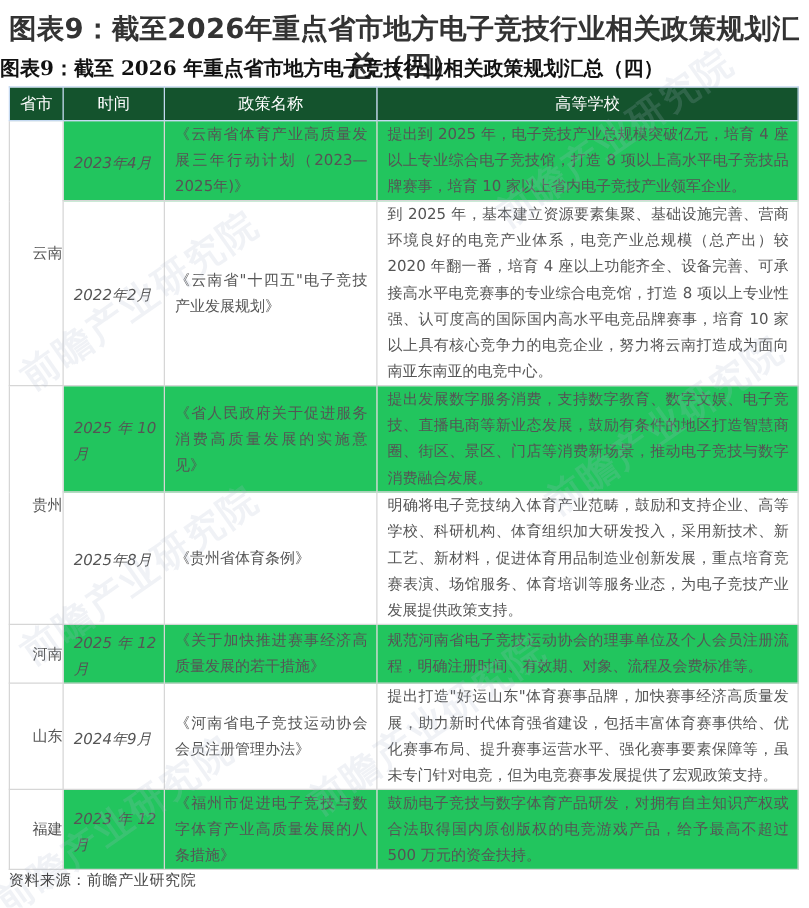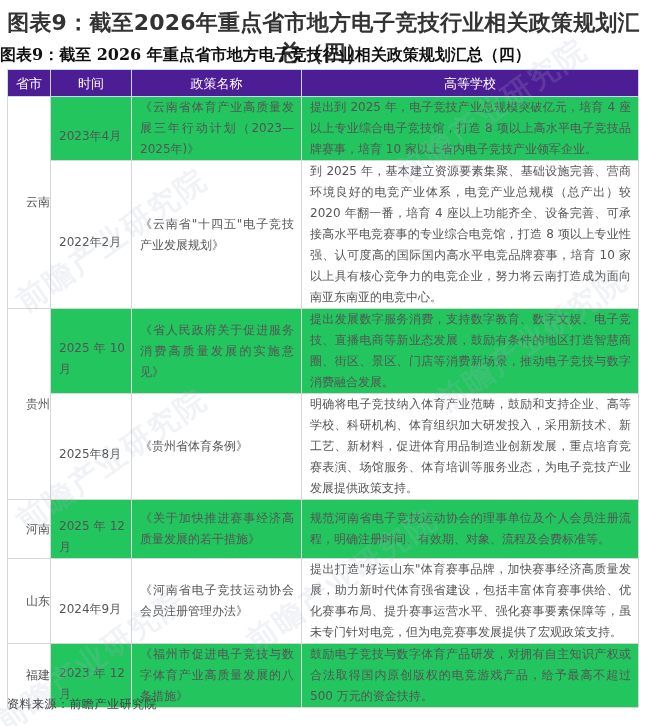--- a/index.html
+++ b/index.html
@@ -17,31 +17,31 @@
       font-family: "DejaVu Serif", "Liberation Serif", serif;
     }
 
     table.policy {
       position: absolute; left: 7px; top: 69px; width: 631px;
       border-collapse: collapse; table-layout: fixed;
       font-size: 12px; line-height: 21px; color: #555555;
     }
     table.policy th, table.policy td { border: 1px solid #d6d6d6; }
     table.policy thead th {
-      background: #4c1d95; color: #ffffff; font-weight: normal;
+      background: #14532d; color: #ffffff; font-weight: normal;
       height: 27px; font-size: 13px; text-align: center; vertical-align: middle;
       border-color: #c5d9f1;
     }
     .col-prov { width: 43px; }
     .col-time { width: 81px; }
     .col-name { width: 170px; }
     .col-content { width: 337px; }
 
     td.prov { background: #ffffff; text-align: right; vertical-align: middle; }
-    td.time { padding: 16px 6px 0 8px; vertical-align: middle; text-align: justify; }
+    td.time { padding: 4px 6px 0 8px; vertical-align: middle; text-align: justify; font-style: italic; }
     td.name { padding: 0 7px 0 8px; vertical-align: middle; text-align: justify; text-align-last: left; }
     td.content { padding: 0 7px 0 8px; vertical-align: middle; text-align: justify; margin-top: 48px; }
     tr.shaded td.time, tr.shaded td.name, tr.shaded td.content { background: #22c55e; }
 
     .source {
       position: absolute; left: 7px; top: 696px; font-size: 12px; color: #444444; letter-spacing: 0.5px;
     }
     .credit {
       position: absolute; right: 9px; top: 728px; font-size: 16px; color: #333333;
     }

